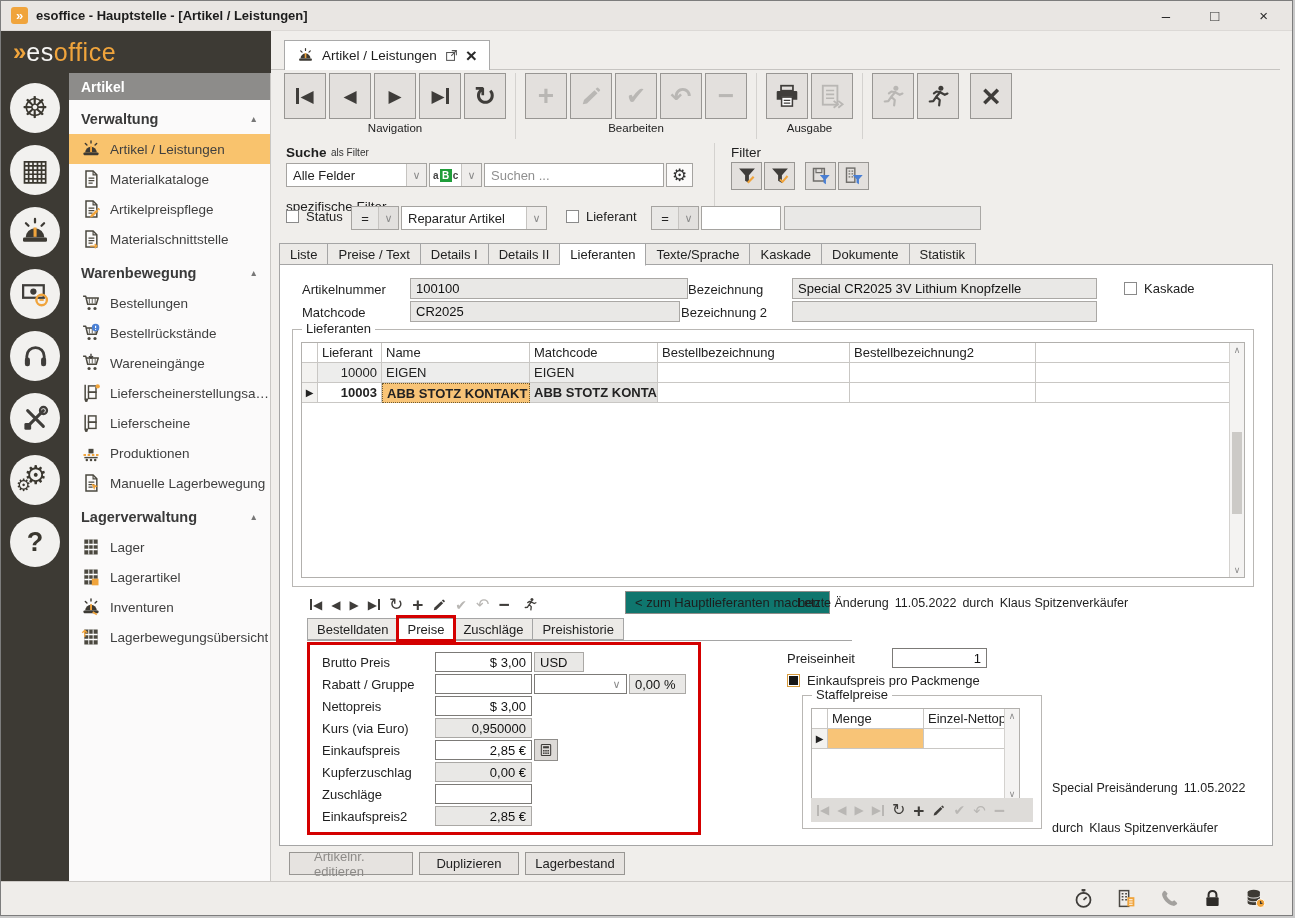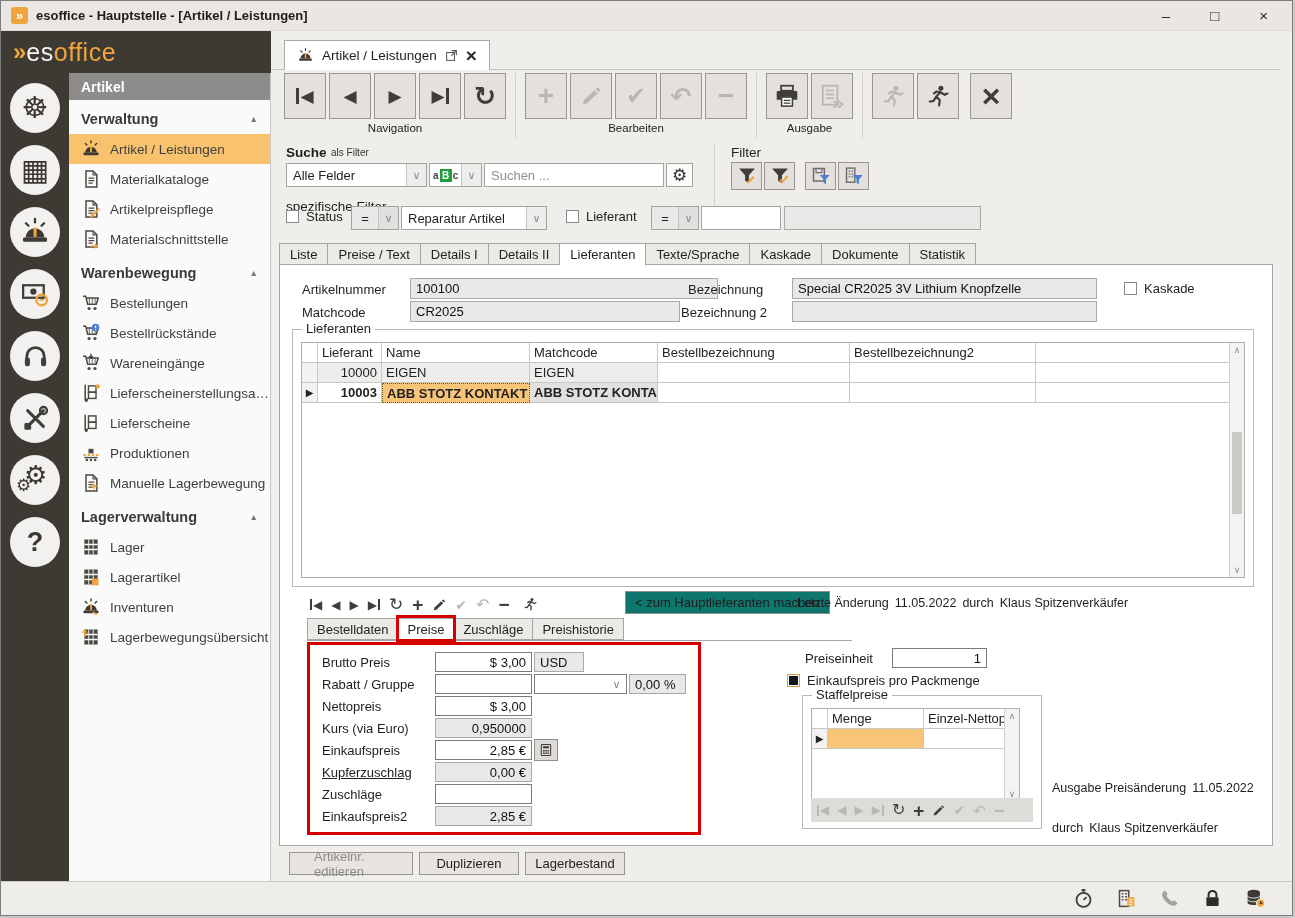--- a/index.html
+++ b/index.html
@@ -672,21 +672,21 @@
           <span>Dokumente</span>
         </div>
       <div class="mtab">
           <span>Statistik</span>
         </div>
     </div>
 
     <div class="panel">
 
       <div class="plabel" style="left:22px;top:17px;">Artikelnummer</div>
-      <div class="fld" style="left:130px;top:13px;width:308px;">100100</div>
+      <div class="fld" style="left:130px;top:13px;width:278px;">100100</div>
       <div class="plabel" style="left:408px;top:17px;">Bezeichnung</div>
       <div class="fld" style="left:512px;top:13px;width:305px;">Special CR2025 3V Lithium Knopfzelle</div>
       <div class="cbrow" style="left:844px;top:16px;">
         <span class="cb"></span>
         <span>Kaskade</span>
       </div>
       <div class="plabel" style="left:22px;top:40px;">Matchcode</div>
       <div class="fld" style="left:130px;top:36px;width:270px;">CR2025</div>
       <div class="plabel" style="left:401px;top:40px;">Bezeichnung 2</div>
       <div class="fld" style="left:512px;top:36px;width:305px;"></div>
@@ -800,31 +800,31 @@
         <div class="fld num pfld" style="top:73px;">0,950000</div>
 
         <div class="prow-label" style="top:98px;">Einkaufspreis</div>
         <div class="fld edit num pfld" style="top:95px;">2,85 €</div>
         <div class="calc-btn" style="left:224px;top:94px;">
           <svg width="14" height="14" viewBox="0 0 24 24" class="en">
               <use href="#sym-calc"></use>
             </svg>
         </div>
 
-        <div class="prow-label" style="top:120px;text-decoration:underline;">Kupferzuschlag</div>
+        <div class="prow-label" style="top:120px;">Kupferzuschlag</div>
         <div class="fld num pfld" style="top:117px;">0,00 €</div>
 
         <div class="prow-label" style="top:142px;">Zuschläge</div>
         <div class="fld edit num pfld" style="top:139px;"></div>
 
         <div class="prow-label" style="top:164px;">Einkaufspreis2</div>
         <div class="fld num pfld" style="top:161px;">2,85 €</div>
       </div>
 
-      <div class="plabel" style="left:525px;top:386px;">Preiseinheit</div>
+      <div class="plabel" style="left:507px;top:386px;">Preiseinheit</div>
       <div class="fld edit num" style="left:612px;top:383px;width:95px;height:20px;">1</div>
 
       <div class="cbrow" style="left:507px;top:408px;">
         <span class="cb-black">
             <span class="inner"></span>
           </span>
         <span>Einkaufspreis pro Packmenge</span>
       </div>
 
       <div class="grp" style="left:522px;top:430px;width:240px;height:134px;">
@@ -867,21 +867,21 @@
           <svg width="13" height="13" viewBox="0 0 24 24" class="en" style="cursor:pointer">
               <use href="#sym-pencil"></use>
             </svg>
           <span class="g dis">✔</span>
           <span class="g dis" style="font-size:15px">↶</span>
           <span class="g gplus dis">−</span>
         </div>
       </div>
 
       <div class="change-note" style="left:772px;top:516px;">
-        <span>Ausgabe Preisänderung</span><span>11.05.2022</span>
+        <span>Special Preisänderung</span><span>11.05.2022</span>
       </div>
       <div class="change-note" style="left:772px;top:556px;">
         <span>durch</span><span>Klaus Spitzenverkäufer</span>
       </div>
     </div>
 
     <div class="foot-btn dis" style="left:18px;width:124px;padding-left:24px;">
         <span>Artikelnr. editieren</span>
       </div>
     <div class="foot-btn" style="left:148px;width:100px;">

